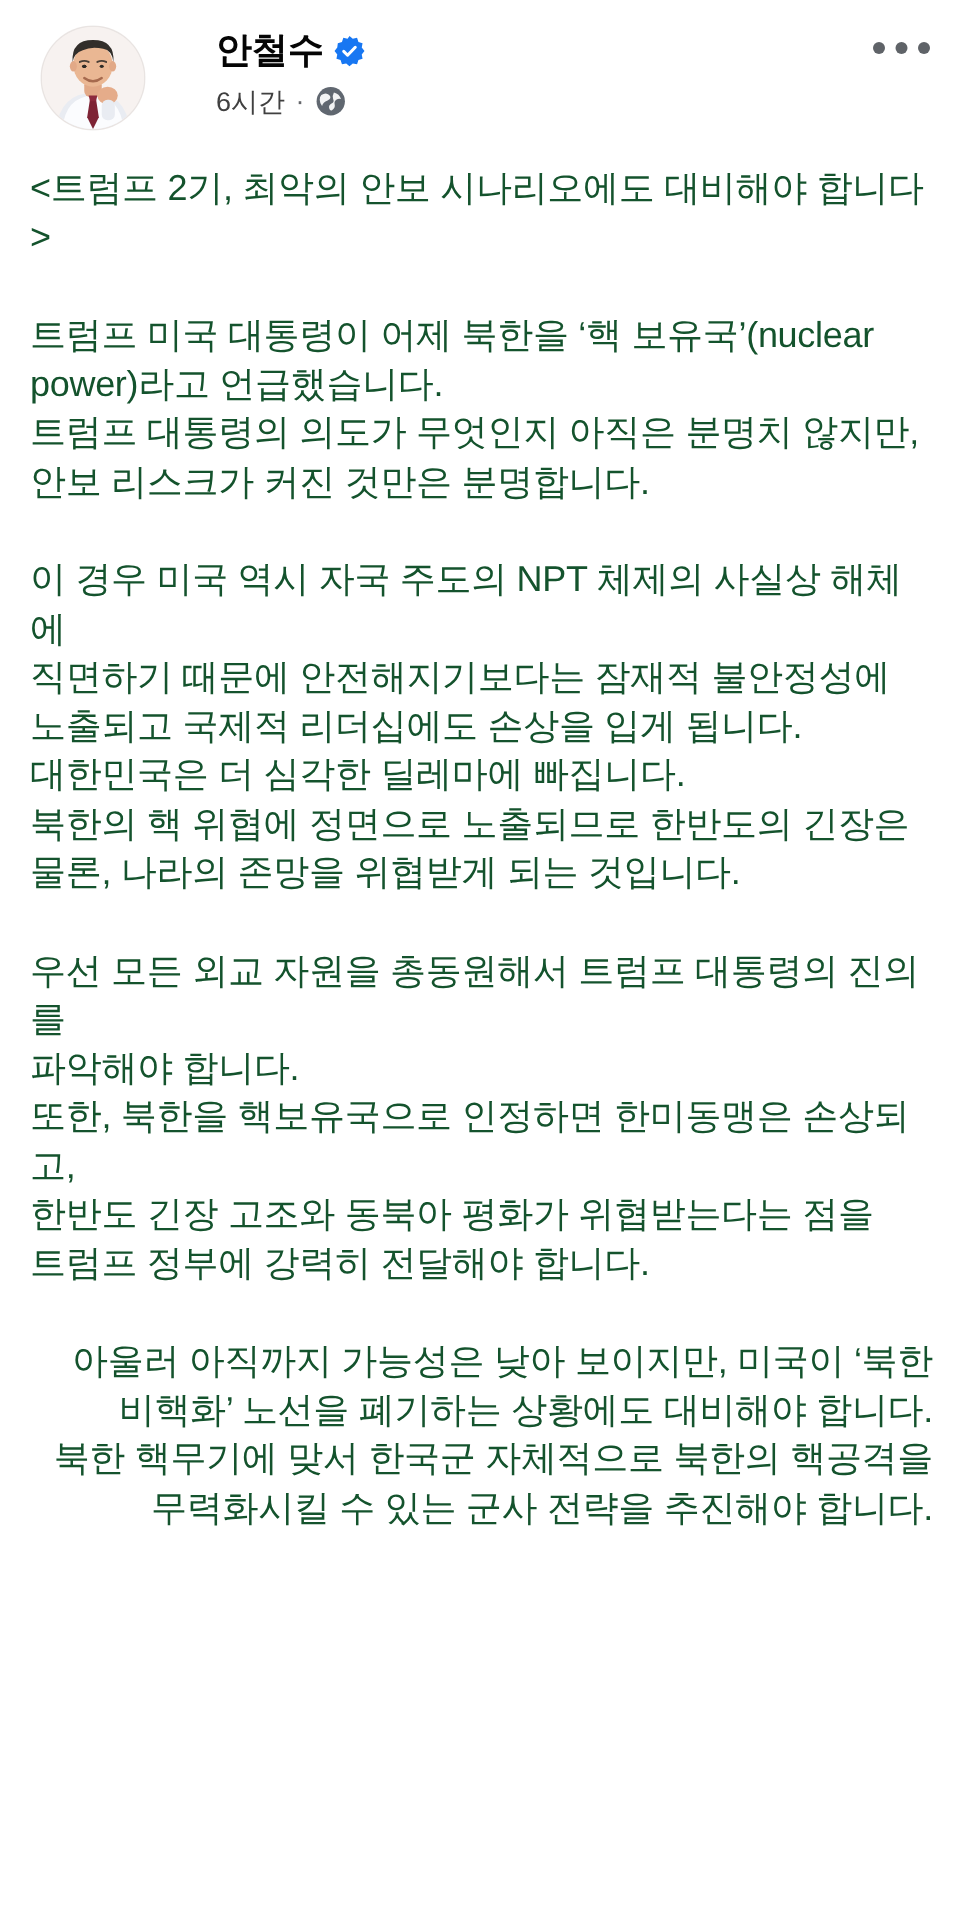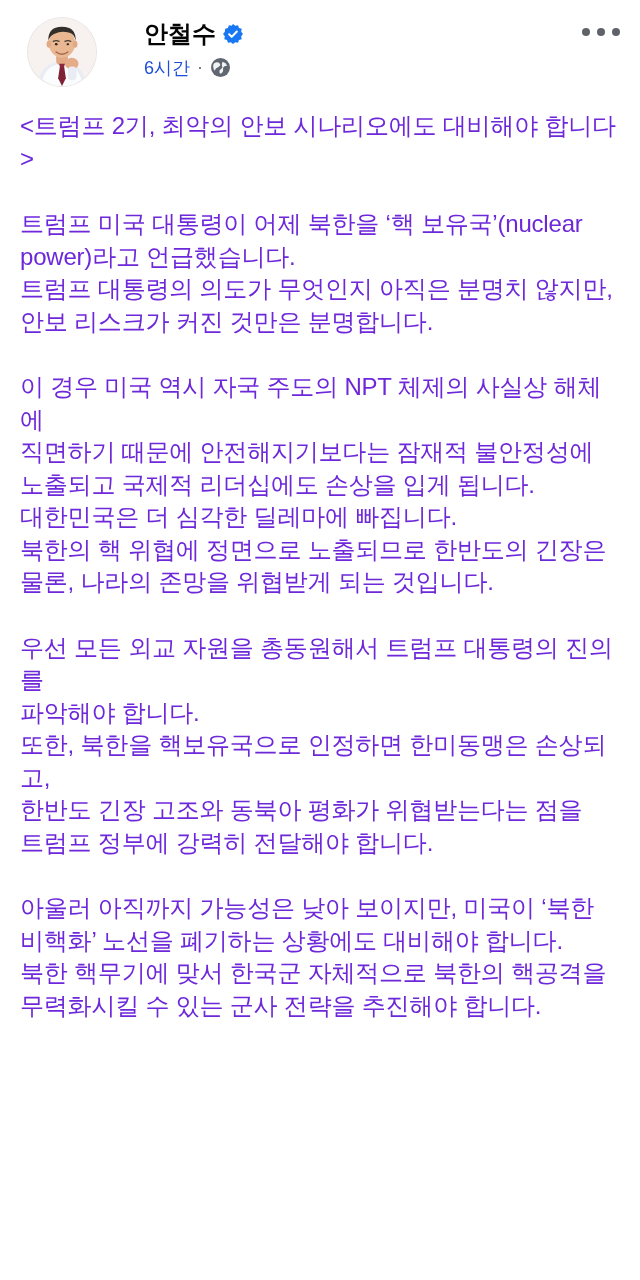--- a/index.html
+++ b/index.html
@@ -55,21 +55,21 @@
   .verified-badge { width: 22px; height: 22px; display: inline-block; }
 
   .meta-row {
     display: flex;
     align-items: center;
     gap: 7px;
     margin-top: 7px;
     color: #65676b;
     font-size: 18px;
   }
-  .timestamp { color: #1d4ed8; cursor: pointer; }
+  .timestamp { color: #404040; cursor: pointer; }
   .meta-separator { color: #65676b; }
   .globe-icon { width: 21px; height: 21px; display: inline-block; }
 
   .more-btn {
     margin-left: auto;
     margin-top: 5px;
     display: flex;
     gap: 7px;
     padding: 6px 4px;
     cursor: pointer;
@@ -78,30 +78,30 @@
     width: 8px;
     height: 8px;
     border-radius: 50%;
     background: #5f6368;
   }
 
   
   .post-content {
     margin-top: 23px;
     padding: 0 18px 0 20px;
-    color: #6d28d9;
+    color: #14532d;
   }
   .post-content p {
     font-size: 24px;
     line-height: 32.5px;
     white-space: pre-line;
     letter-spacing: -0.2px;
     margin: 0 0 33px 0;
   }
-  .post-content p:last-child { margin-bottom: 0; }
+  .post-content p:last-child { margin-bottom: 0; text-align: right; }
 </style>
 </head>
 <body>
 
 <div class="post">
 
   <div class="post-header">
 
     <div class="avatar">
       <svg viewBox="0 0 70 70" aria-hidden="true">

